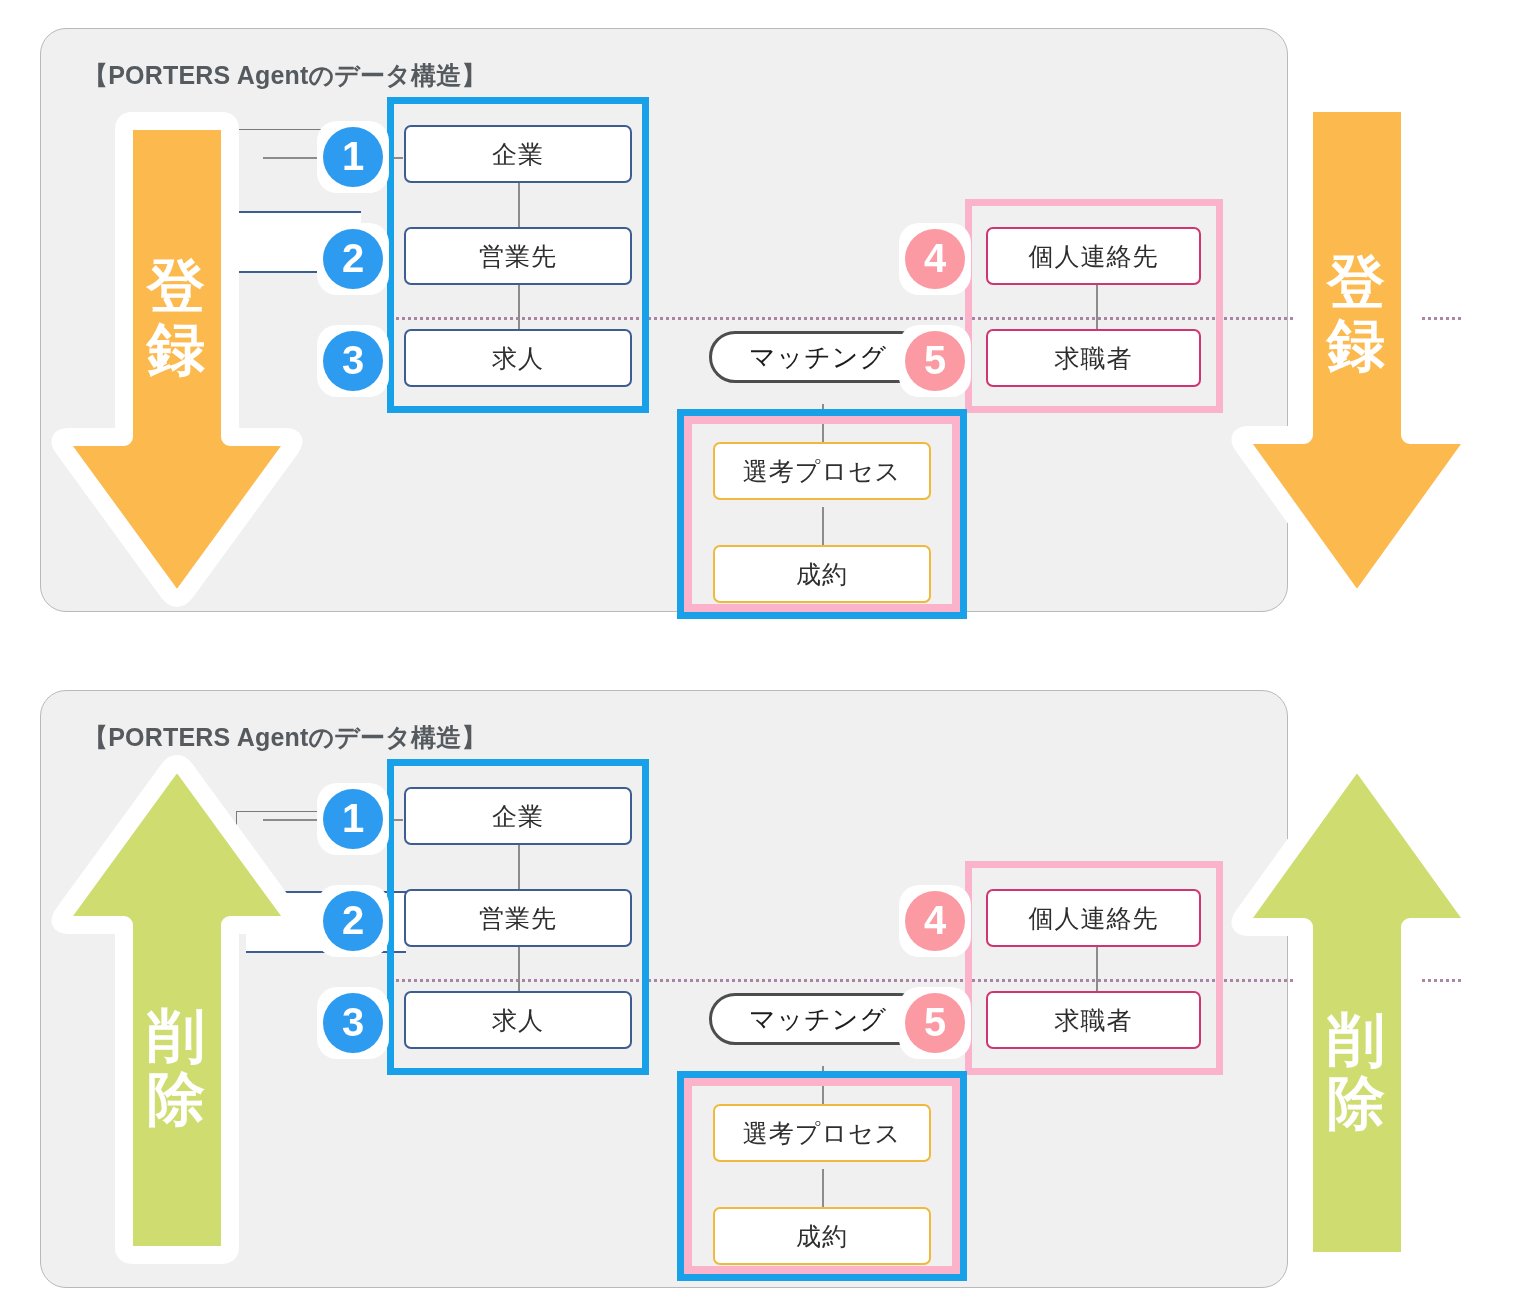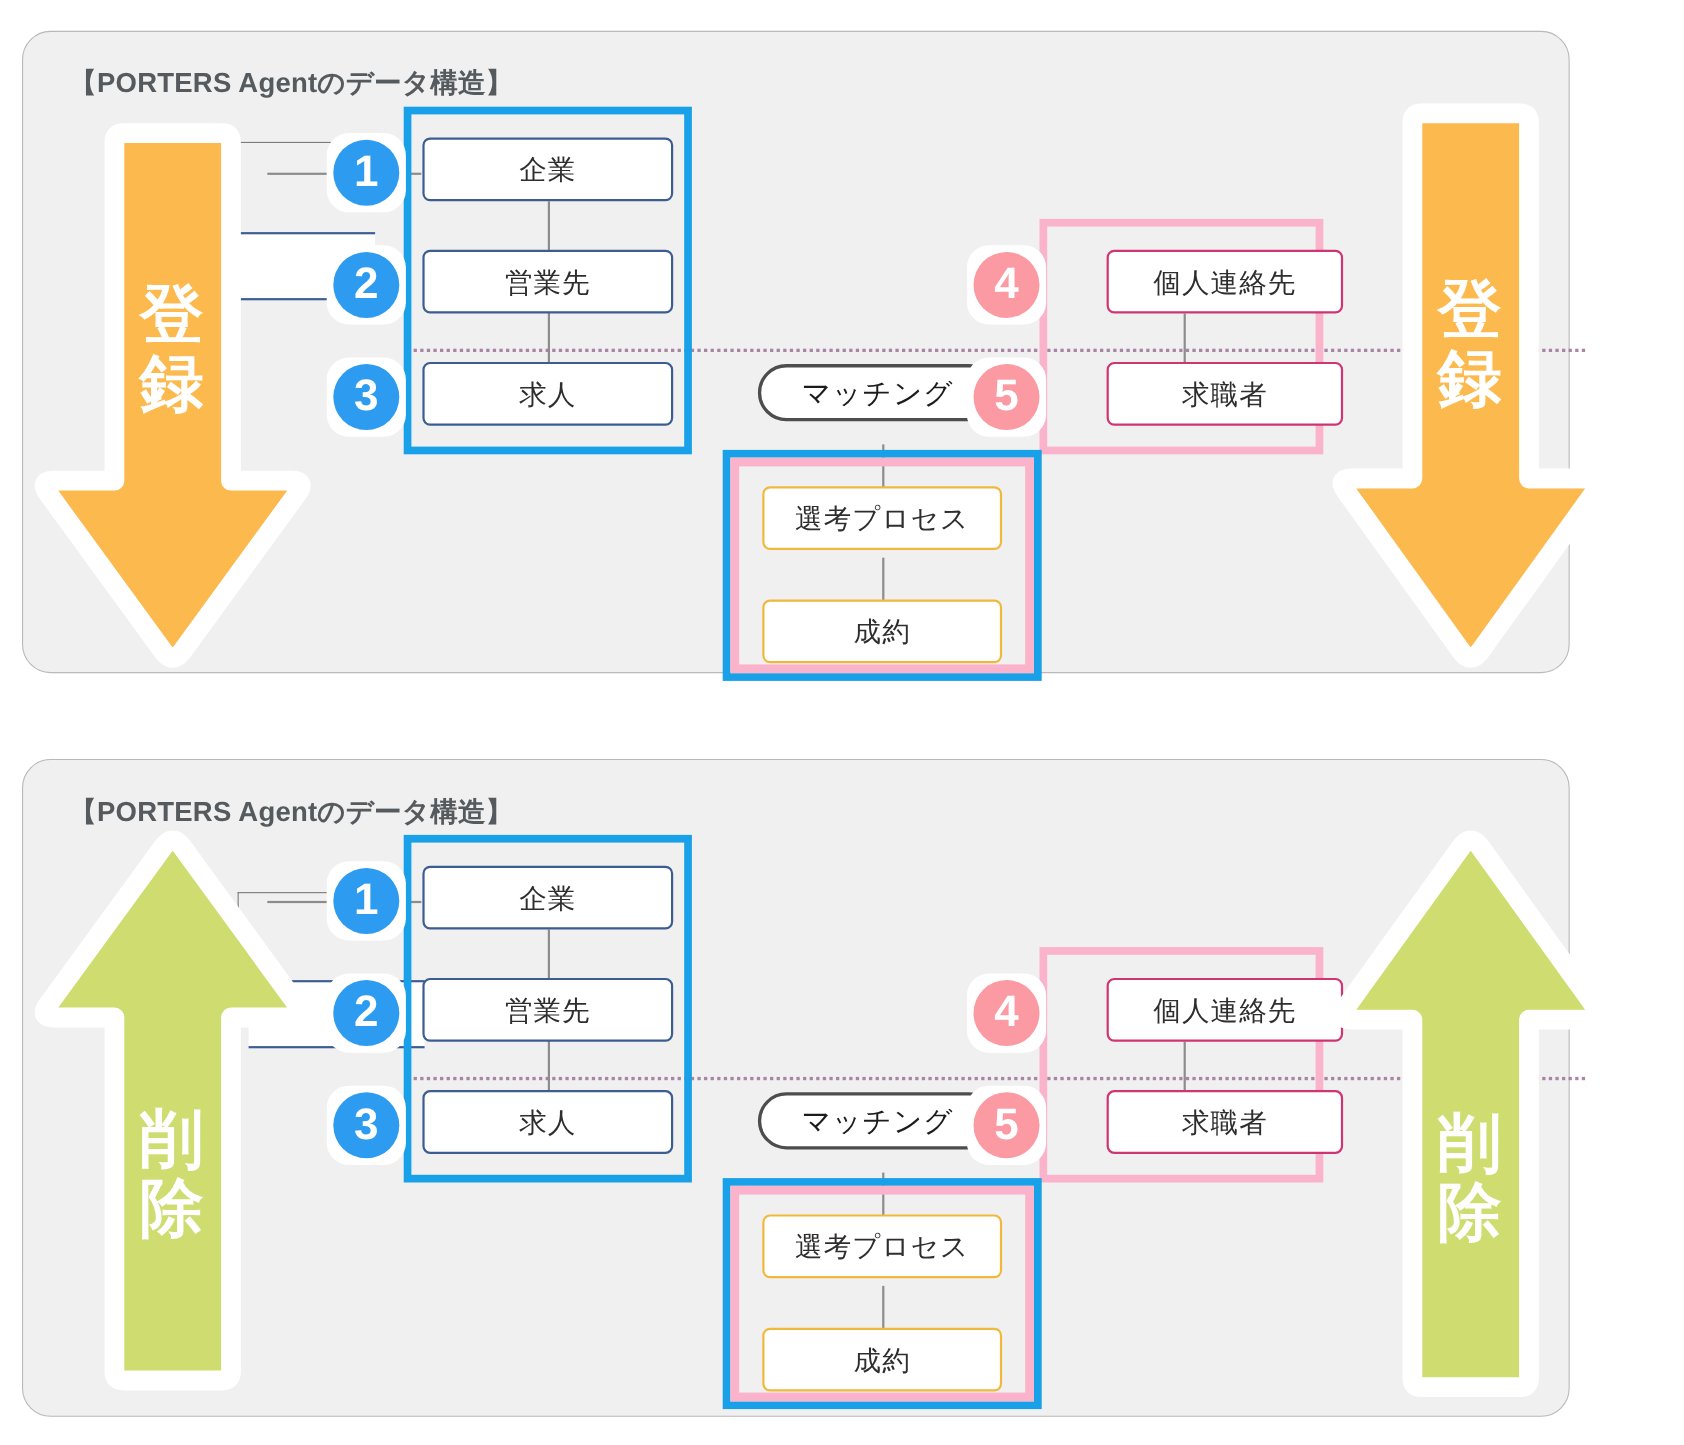--- a/index.html
+++ b/index.html
@@ -3,21 +3,21 @@
 <meta charset="utf-8">
 <style>
   html,body{margin:0;padding:0;background:#ffffff;}
   body{
     width:1531px;height:1314px;position:relative;overflow:hidden;
     font-family:"Liberation Sans","DejaVu Sans",sans-serif;
   }
 
   
   .panel{
-    position:absolute;left:20px;width:1407px;
+    position:absolute;left:40px;width:1248px;
     background:#f0f0f0;
     border:1.5px solid #b9b9b9;
     border-radius:26px;
     box-sizing:border-box;
   }
   #panel-top{top:28px;height:584px;}
   #panel-bottom{top:690px;height:598px;}
 
   .panel-title{
     position:absolute;left:42px;top:30px;
@@ -35,21 +35,21 @@
 
   
   .ebox{
     position:absolute;box-sizing:border-box;
     background:#ffffff;border-radius:7px;
     display:flex;align-items:center;justify-content:center;
     font-size:25px;color:#2e2e2e;white-space:nowrap;
     letter-spacing:1px;
   }
   .ebox.navy{border:2.5px solid #3c5d92;}
-  .ebox.crimson{border:2.5px solid #cf3572;margin-left:40px;}
+  .ebox.crimson{border:2.5px solid #cf3572;}
   .ebox.amber{border:2.5px solid #f0b93b;}
 
   
   .ghost{
     position:absolute;box-sizing:border-box;background:#ffffff;
     border-top:2.5px solid #3c5d92;border-bottom:2.5px solid #3c5d92;
     display:flex;align-items:center;justify-content:flex-end;
     padding-right:8px;font-size:25px;color:#4a4a4a;overflow:hidden;
   }
   .ghost.plain{border-top:1.5px solid #7a7a7a;border-bottom:none;background:transparent;}

